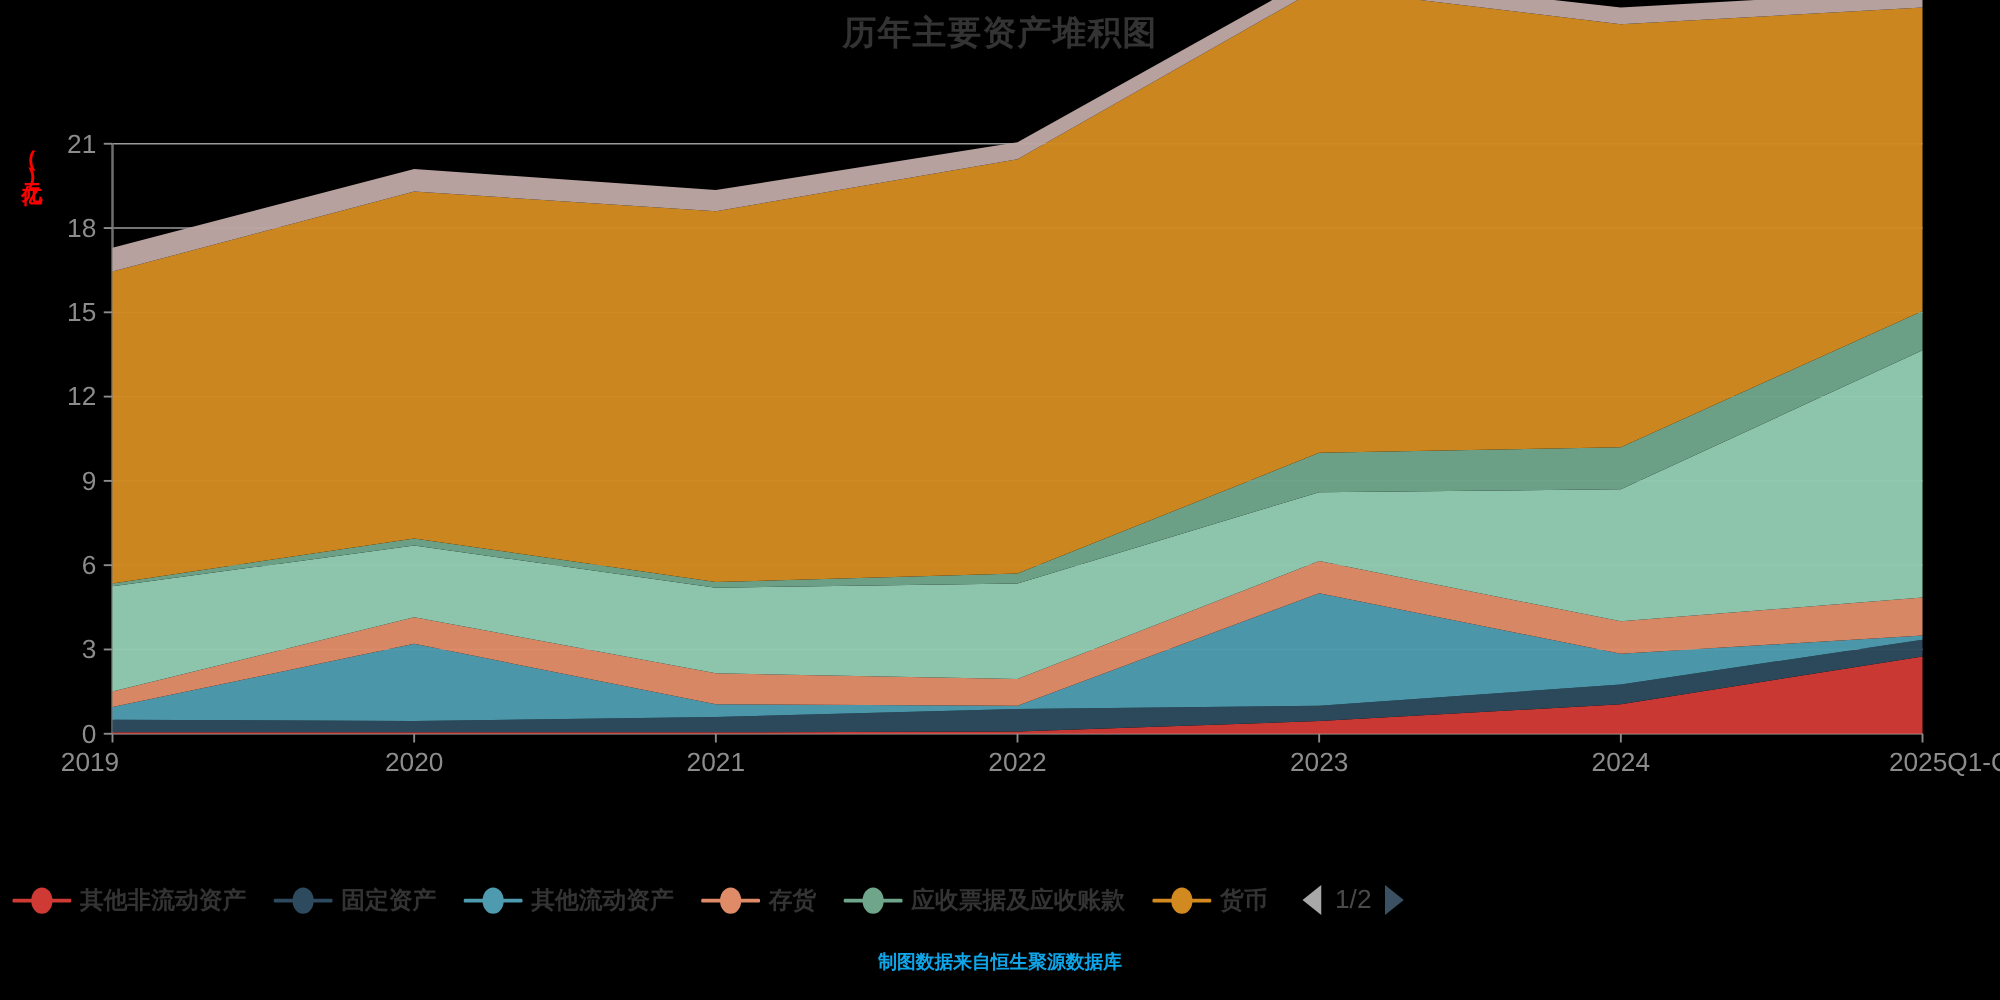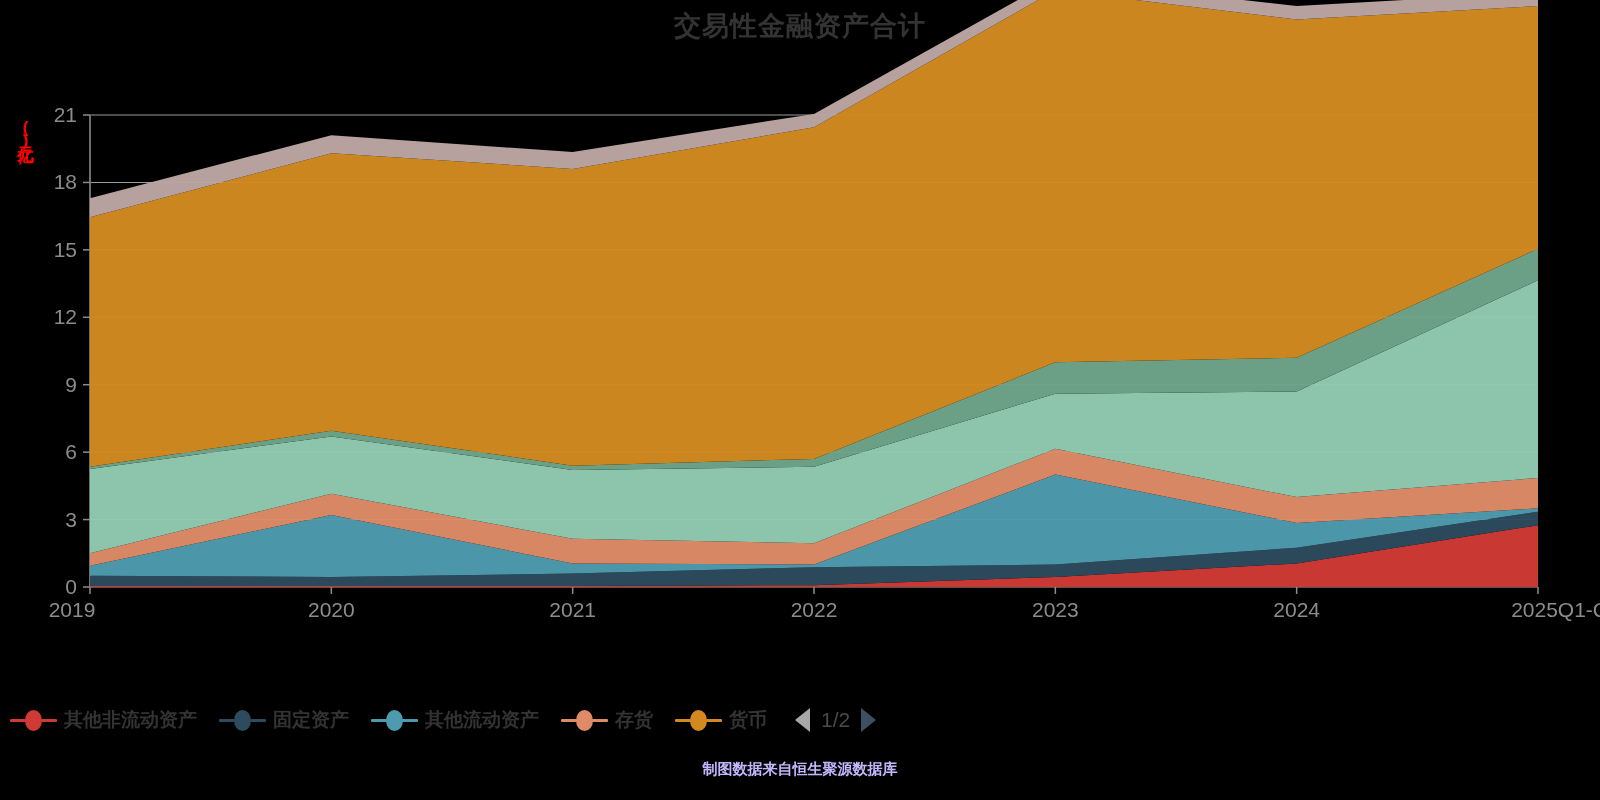--- a/index.html
+++ b/index.html
@@ -33,32 +33,32 @@
     color:#333333;font-size:19px;font-weight:bold;margin-left:7px;letter-spacing:0px;
   }
   .pager{display:flex;align-items:center;margin-left:6px;}
   .pager-arrow{width:0;height:0;}
   .pager-left{border-top:12px solid transparent;border-bottom:12px solid transparent;border-right:15px solid #a8a8a8;}
   .pager-right{border-top:12px solid transparent;border-bottom:12px solid transparent;border-left:15px solid #3b5163;}
   .pager-text{color:#4a4a4a;font-size:21px;margin:0 11px;}
 
   .footnote{
     position:absolute;left:0;top:760px;width:1600px;text-align:center;
-    color:#c4b5fd;font-size:15px;font-weight:bold;
+    color:#0ea5e9;font-size:15px;font-weight:bold;
   }
   .axis-text{fill:#8c8c8c;font-size:21px;font-family:"Liberation Sans",sans-serif;}
   .axis-text.y{text-anchor:end;}
   .axis-text.x{text-anchor:middle;}
 </style>
 </head>
 <body>
 
 <div id="root">
 
-  <div class="chart-title">交易性金融资产合计</div>
+  <div class="chart-title">历年主要资产堆积图</div>
 
   <div class="ylabel-unit">(亿元)</div>
 
   <div class="plot-wrap">
     <svg class="plot" id="plot-svg" width="1600" height="640">
         <line x1="90" x2="1538" y1="587" y2="587" stroke="#b5b5b5" stroke-width="1.2" opacity="0.9"></line>
         <line x1="90" x2="1538" y1="519.5714285714286" y2="519.5714285714286" stroke="#cfcfcf" stroke-width="1.1" opacity="0.75"></line>
         <line x1="90" x2="1538" y1="452.1428571428571" y2="452.1428571428571" stroke="#cfcfcf" stroke-width="1.1" opacity="0.75"></line>
         <line x1="90" x2="1538" y1="384.7142857142857" y2="384.7142857142857" stroke="#cfcfcf" stroke-width="1.1" opacity="0.75"></line>
         <line x1="90" x2="1538" y1="317.2857142857143" y2="317.2857142857143" stroke="#cfcfcf" stroke-width="1.1" opacity="0.75"></line>
@@ -127,20 +127,26 @@
           <div class="legend-line" style="background: rgb(78, 155, 176);"></div>
           <div class="legend-label">其他流动资产</div>
         </div>
         <div class="legend-item">
           <div class="legend-line" style="background: rgb(223, 139, 104);"></div>
           <div class="legend-dot" style="background: rgb(223, 139, 104);"></div>
           <div class="legend-line" style="background: rgb(223, 139, 104);"></div>
           <div class="legend-label">存货</div>
         </div>
         <div class="legend-item">
+          <div class="legend-line" style="background: rgb(111, 165, 138);"></div>
+          <div class="legend-dot" style="background: rgb(111, 165, 138);"></div>
+          <div class="legend-line" style="background: rgb(111, 165, 138);"></div>
+          <div class="legend-label">应收票据及应收账款</div>
+        </div>
+        <div class="legend-item">
           <div class="legend-line" style="background: rgb(210, 138, 32);"></div>
           <div class="legend-dot" style="background: rgb(210, 138, 32);"></div>
           <div class="legend-line" style="background: rgb(210, 138, 32);"></div>
           <div class="legend-label">货币</div>
         </div>
       </div>
     <div class="pager">
       <div class="pager-arrow pager-left"></div>
       <div class="pager-text">1/2</div>
       <div class="pager-arrow pager-right"></div>

